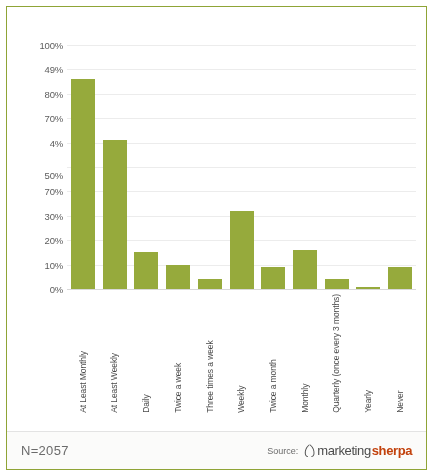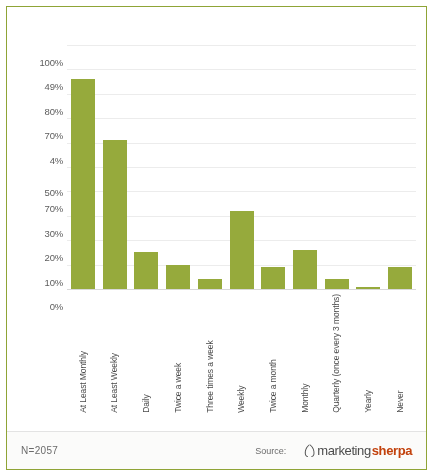--- a/index.html
+++ b/index.html
@@ -32,21 +32,20 @@
   .y-tick {
     position:absolute;
     right:0;
     width:46px;
     text-align:right;
     font-size:9.5px;
     color:#5c5c5c;
     letter-spacing:-0.2px;
     transform:translateY(-50%);
     white-space:nowrap;
-    margin-top:17px;
   }
   #y-axis {
     position:absolute;
     left:10px; top:0;
     width:46px; height:100%;
   }
 
   
   #gridlines {
     position:absolute;
@@ -111,28 +110,28 @@
   #footer {
     flex:1 1 auto;
     border-top:1px solid #e3e3e3;
     background:#fbfbfa;
     display:flex;
     align-items:center;
     justify-content:space-between;
     padding:0 14px;
   }
   #sample-size {
-    font-size:10px;
+    font-size:13px;
     color:#6b6b6b;
     letter-spacing:0.3px;
   }
   #source-block {
     display:flex;
     align-items:center;
-    gap:17px;
+    gap:5px;
   }
   #source-label {
     font-size:9px;
     color:#6b6b6b;
   }
   #brand-logo {
     display:flex;
     align-items:center;
     gap:1px;
   }

